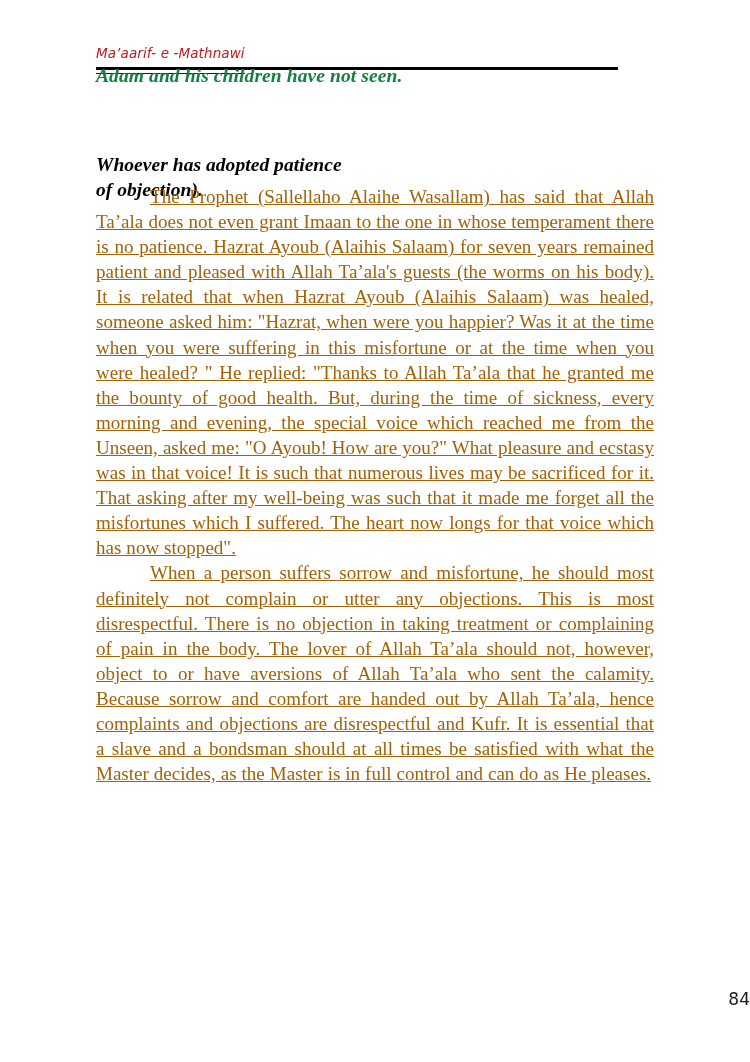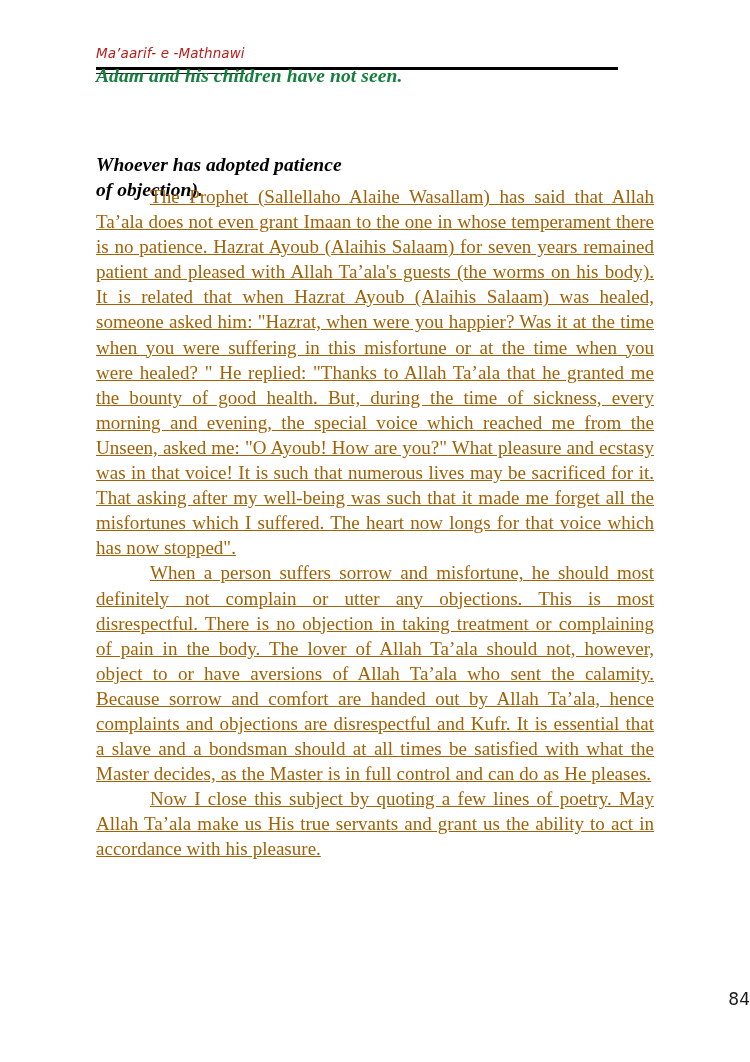--- a/index.html
+++ b/index.html
@@ -134,18 +134,17 @@
   <div class="display-line" id="continuation-line">Adam and his children have not seen.</div>
 
   <div class="poetry-block">
     <span class="pline">Whoever has adopted patience</span>
     <span class="pline">of objection).</span>
   </div>
 
   <div class="body-zone">
     <p class="body-par">The Prophet (Sallellaho Alaihe Wasallam)  has said that Allah Ta’ala does not even grant Imaan to the one in whose temperament there is no patience. Hazrat Ayoub (Alaihis Salaam) for seven years remained patient and pleased with Allah Ta’ala's guests (the worms on his body). It is related that when Hazrat Ayoub (Alaihis Salaam) was healed, someone asked him: "Hazrat, when were you happier? Was it at the time when you were suffering in this misfortune or at the time when you were healed? "  He replied: "Thanks to Allah Ta’ala that he granted me the bounty of good health. But, during the time of sickness, every morning and evening, the special voice which reached me from the Unseen, asked me: "O Ayoub! How are you?" What pleasure and ecstasy was in that voice! It is such that numerous lives may be sacrificed for it. That asking after my well-being was such that it made me forget all the misfortunes which I suffered. The heart now longs for that voice which has now stopped".</p>
     <p class="body-par">When a person suffers sorrow and misfortune, he should most definitely not complain or utter any objections. This is most disrespectful. There is no objection in taking treatment or complaining of pain in the body. The lover of Allah Ta’ala should not, however, object to or have aversions of Allah Ta’ala who sent the calamity. Because sorrow and comfort are handed out by Allah Ta’ala, hence complaints and objections are disrespectful and Kufr. It is essential that a slave and a bondsman should at all times be satisfied with what the Master decides, as the Master is in full control and can do as He pleases.</p>
-    <p class="body-par">Now I close this subject by quoting a few lines of poetry. May Allah Ta’ala make us His true servants and grant us the ability to act in accordance with his pleasure.</p>
   </div>
 
   <div class="folio">84</div>
 
 </div>
 
 </body></html>

